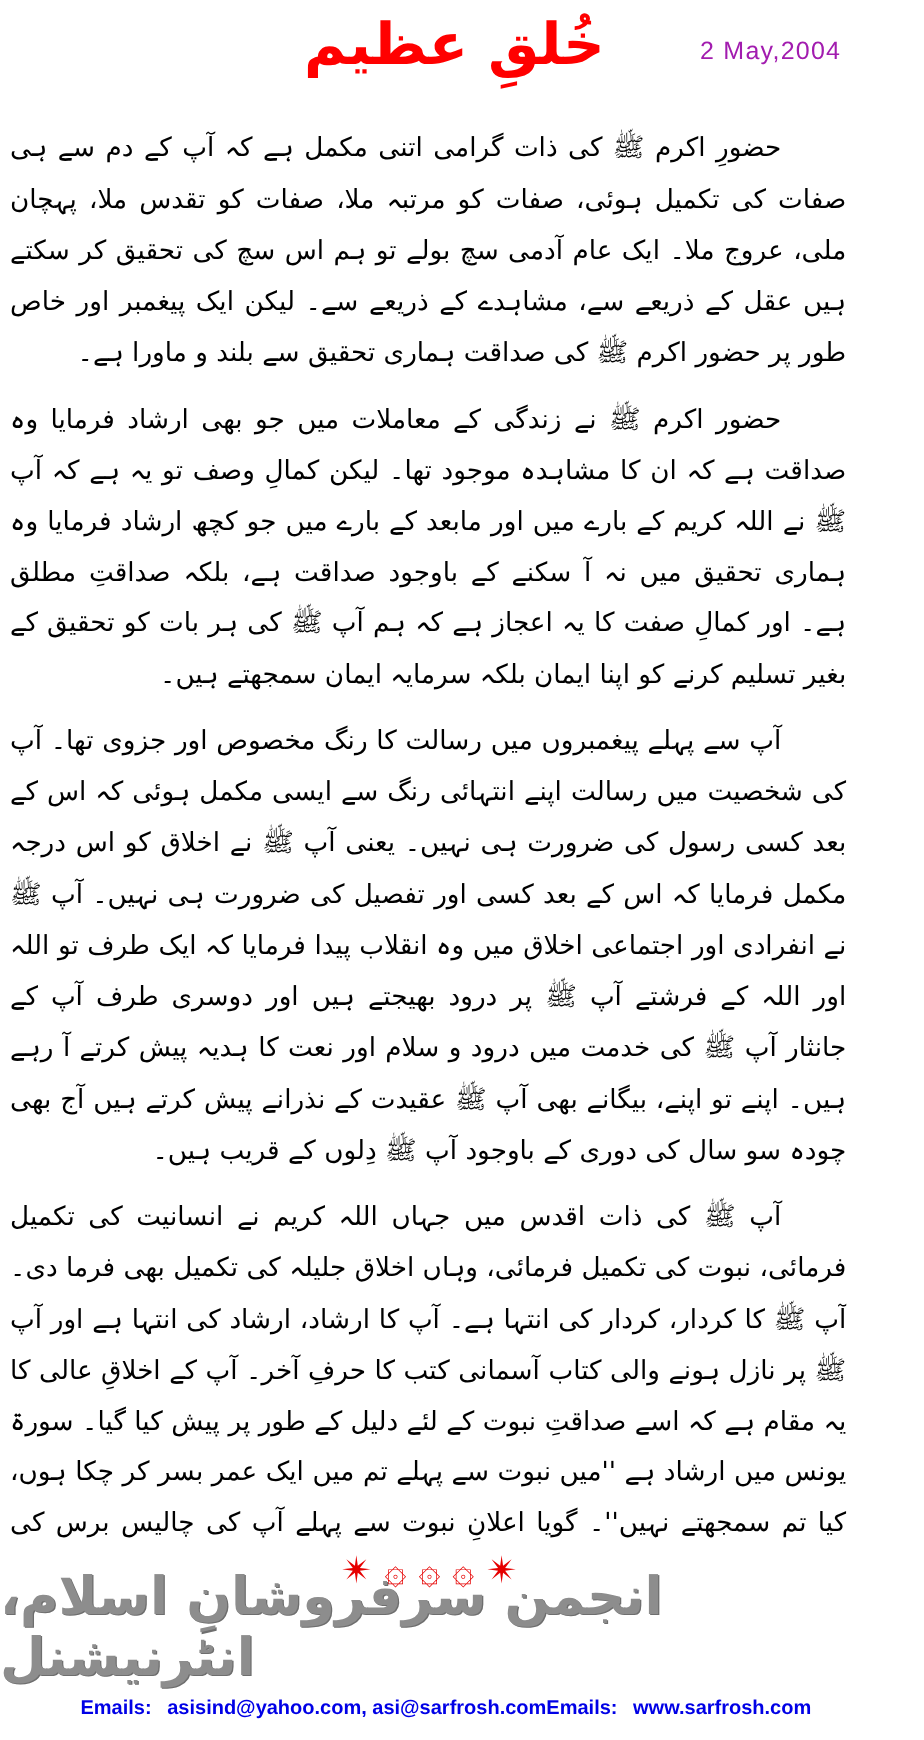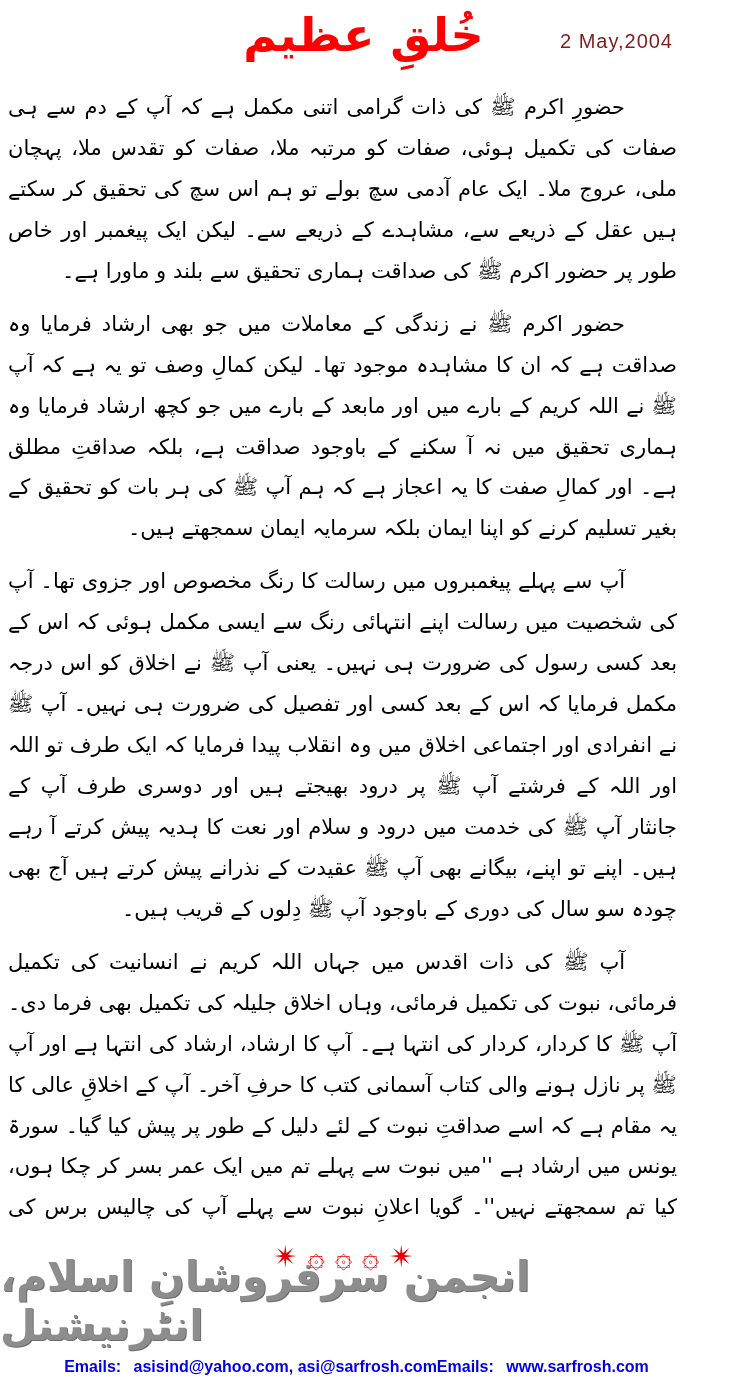--- a/index.html
+++ b/index.html
@@ -18,39 +18,39 @@
     color: #ff0000;
     font-size: 46px;
     font-weight: bold;
     direction: rtl;
     line-height: 1.2;
   }
   .date {
     position: absolute;
     top: 30px;
     right: 14px;
-    color: #7f1d1d;
+    color: #a21caf;
     font-family: "Liberation Sans", sans-serif;
     font-size: 20px;
     letter-spacing: 1px;
   }
   .article {
     position: absolute;
     top: 86px;
     left: 8px;
     right: 10px;
     bottom: 158px;
     overflow: hidden;
     direction: rtl;
     color: #000000;
     font-size: 21px;
     line-height: 1.95;
     text-align: justify;
   }
-  .para { margin: 1px 0 12px 0; text-indent: 52px; }
+  .para { margin: 12px 0 12px 0; text-indent: 52px; }
   .ornaments {
     position: absolute;
     bottom: 120px;
     left: 0; right: 0;
     text-align: center;
     color: #e60000;
     font-size: 30px;
     letter-spacing: 10px;
     line-height: 1;
   }
@@ -64,21 +64,21 @@
     font-size: 42px;
     font-weight: bold;
     line-height: 1.15;
     text-shadow: 1px 1px 0 #6e6e6e;
   }
   .contact {
     position: absolute;
     bottom: 16px;
     left: 0; right: 0;
     display: flex;
-    justify-content: center;
+    justify-content: flex-end;
     padding: 0 38px 0 64px;
     color: #0000e6;
     font-family: "Liberation Sans", sans-serif;
     font-size: 16px;
     font-weight: bold;
     white-space: nowrap;
   }
   .contact .clabel { margin-right: 8px; }
 </style>
 </head>

